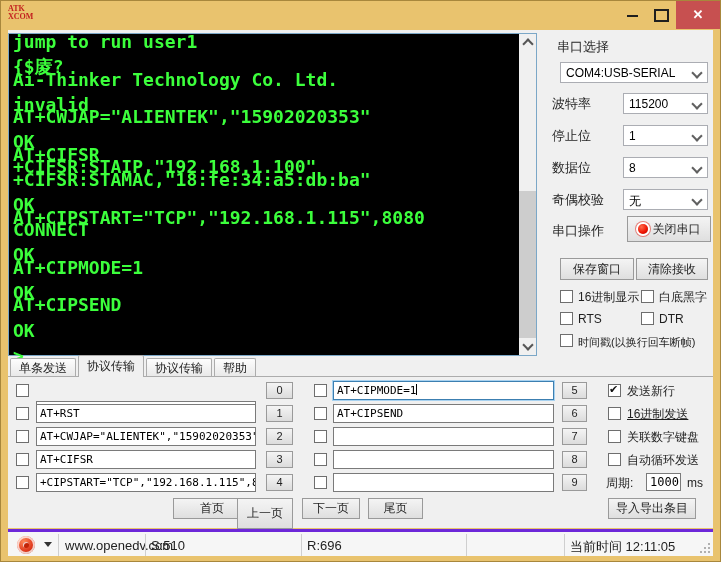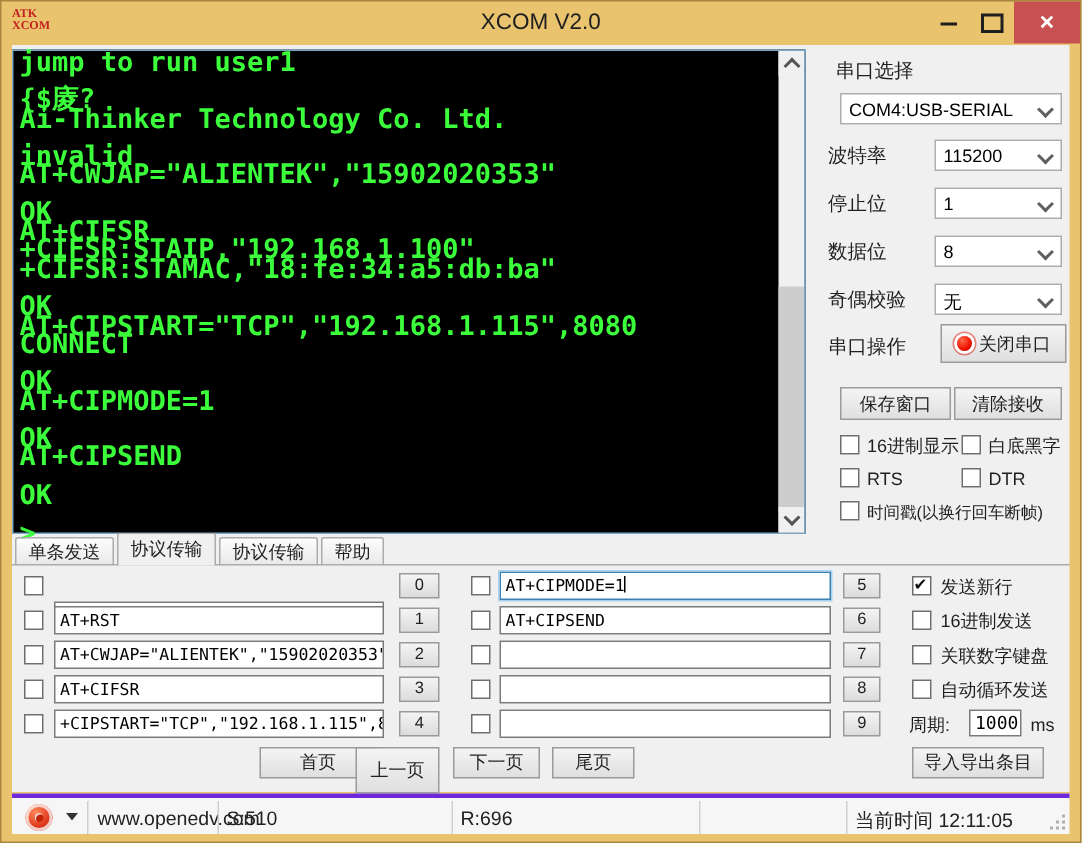--- a/index.html
+++ b/index.html
@@ -86,21 +86,20 @@
   .grip i{position:absolute;width:2px;height:2px;background:#b0b0b0;}
 </style>
 </head>
 <body>
 
 <div class="titlebar">
   <div class="app-logo">
     <div>ATK</div>
     <div>XCOM</div>
   </div>
-  <div class="win-title">XCOM V2.0</div>
   <div class="btn-min">
       <i></i>
     </div>
   <div class="btn-max">
       <i></i>
     </div>
   <div class="btn-close">✕</div>
 </div>
 
 <div class="content"></div>
@@ -240,21 +239,21 @@
 <div class="numbtn" style="left:562px;top:451px;width:25px;">8</div>
 
 <div class="cb" style="left:314px;top:476px;"></div>
 <div class="field" style="left:333px;top:473px;width:221px;"><span></span></div>
 <div class="numbtn" style="left:562px;top:474px;width:25px;">9</div>
 
 <div class="cb on" style="left:608px;top:384px;"></div>
 <div class="cb-label" style="left:627px;top:384px;">发送新行</div>
 
 <div class="cb" style="left:608px;top:407px;"></div>
-<div class="cb-label" style="left:627px;top:407px;">16进制发送</div>
+<div class="cb-label" style="left:627px;top:407px;text-decoration:underline;">16进制发送</div>
 
 <div class="cb" style="left:608px;top:430px;"></div>
 <div class="cb-label" style="left:627px;top:430px;">关联数字键盘</div>
 
 <div class="cb" style="left:608px;top:453px;"></div>
 <div class="cb-label" style="left:627px;top:453px;">自动循环发送</div>
 
 <div class="cb-label" style="left:606px;top:476px;">周期:</div>
 <div class="p-input" style="left:646px;top:473px;">1000</div>
 <div class="cb-label" style="left:687px;top:476px;">ms</div>

